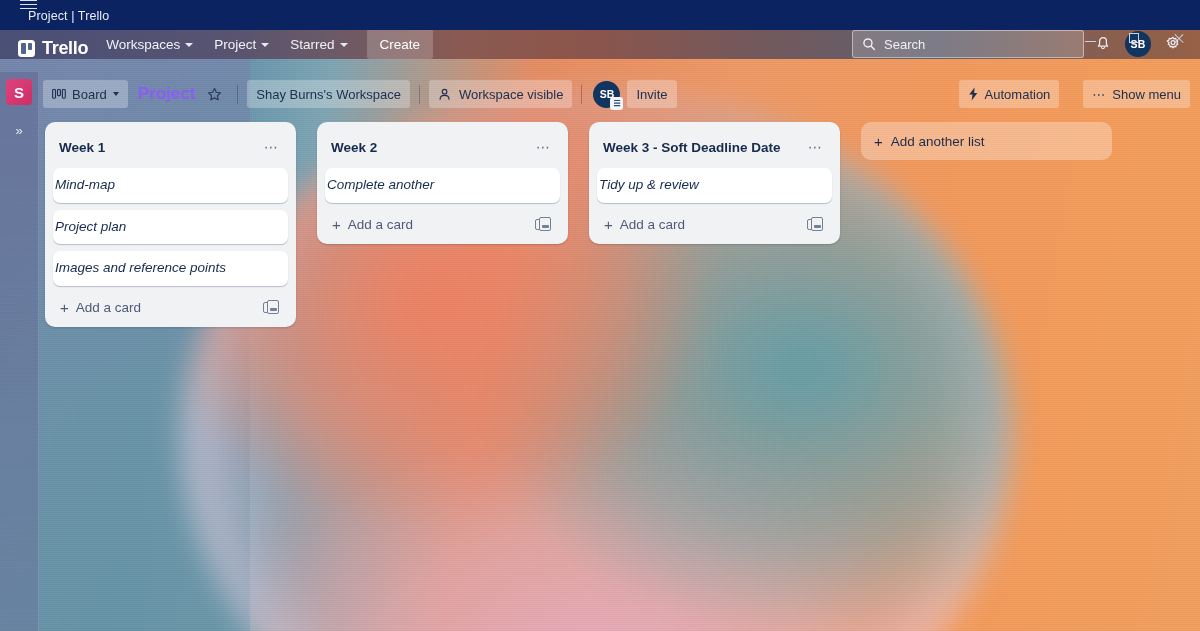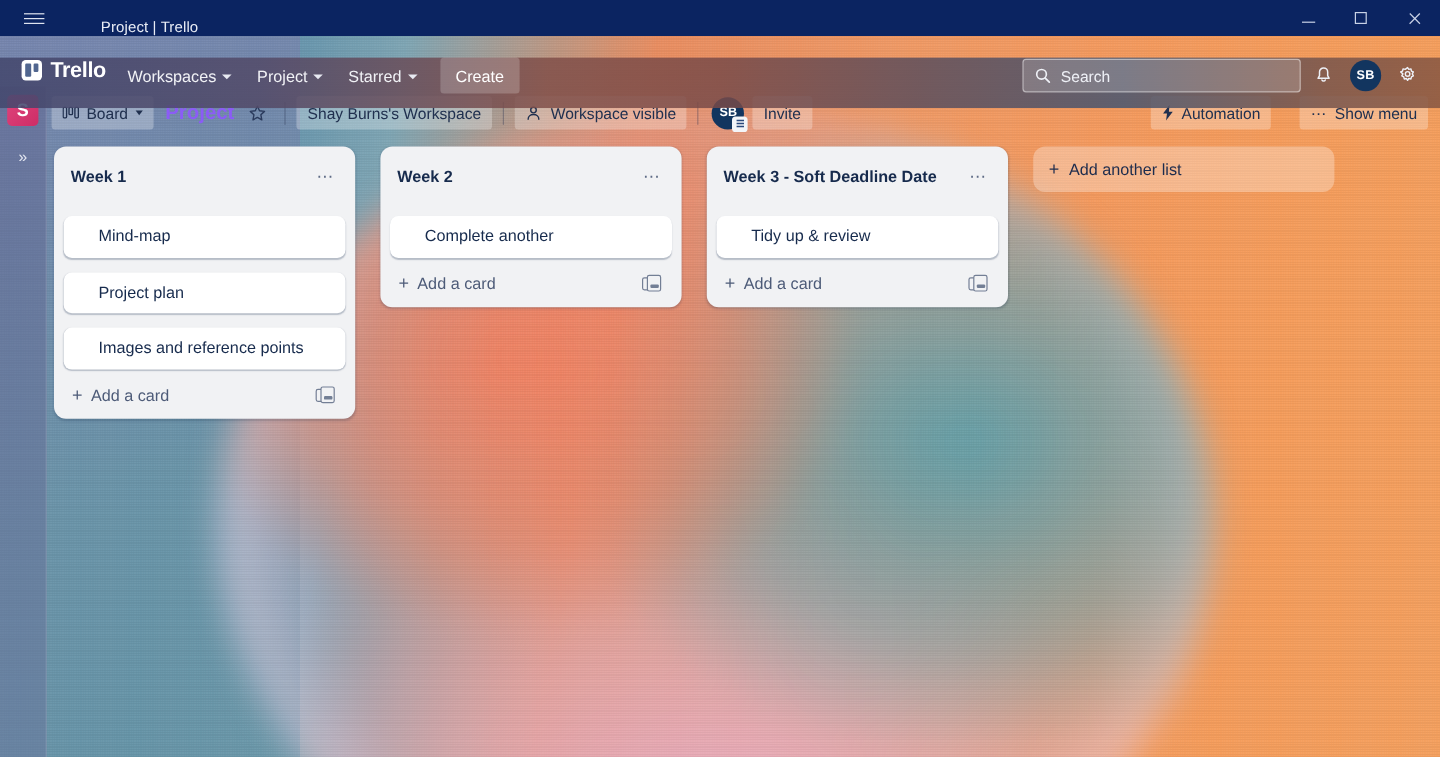--- a/index.html
+++ b/index.html
@@ -11,22 +11,23 @@
     background: #12264f;
   }
 
   #app { position: relative; width: 1200px; height: 631px; overflow: hidden; }
 
   
   .titlebar {
     position: absolute; top: 0; left: 0;
     width: 1200px; height: 30px;
     background: #0b2461;
-    display: flex; align-items: flex-end;
+    display: flex; align-items: flex-start;
     z-index: 40;
+    flex-direction: column;
   }
   .tb-hamburger {
     width: 56px; height: 30px;
     display: flex; align-items: center; justify-content: center;
     cursor: pointer;
   }
   .tb-hamburger span {
     display: block; width: 17px; height: 9px;
     border-top: 1.3px solid #dfe4f0;
     border-bottom: 1.3px solid #dfe4f0;
@@ -89,23 +90,23 @@
   .bg-noise {
     position: absolute; inset: 0;
     opacity: .055;
     background-image:
       repeating-linear-gradient(0deg, rgba(0,0,0,.6) 0 1px, transparent 1px 2px),
       repeating-linear-gradient(90deg, rgba(255,255,255,.6) 0 1px, transparent 1px 2px);
   }
 
   
   .topnav {
-    position: absolute; top: 48px; left: 0;
+    position: absolute; top: 17px; left: 0;
     width: 1200px; height: 42px;
-    display: flex; align-items: flex-start;
+    display: flex; align-items: flex-end;
     padding: 0 12px;
     background: linear-gradient(90deg,
       rgba(68,72,110,.88) 0%, rgba(82,74,104,.86) 18%,
       rgba(128,78,72,.84) 38%, rgba(120,74,72,.84) 50%,
       rgba(92,78,92,.85) 64%, rgba(72,86,112,.86) 78%,
       rgba(118,84,76,.85) 92%, rgba(134,86,66,.85) 100%);
     z-index: 30;
   }
   .brand { display: flex; align-items: center; gap: 7px; padding: 0 6px; cursor: pointer; }
   .brand-mark {
@@ -252,24 +253,25 @@
     flex: 1; cursor: pointer;
   }
   .list-menu {
     width: 26px; height: 26px; border-radius: 4px;
     display: flex; align-items: center; justify-content: center;
     color: #5e6b85; font-size: 14px; cursor: pointer;
     letter-spacing: .5px;
   }
   .card {
     background: #fff; border-radius: 7px;
-    margin: 12px 4px 7px; padding: 8px 29px 9px;
+    margin: 0 4px 7px; padding: 8px 2px 9px;
     font-size: 13.5px; color: #172b4d; line-height: 1.3;
     box-shadow: 0 1px 1px rgba(9,30,66,.25);
     cursor: pointer;
+    font-style: italic;
   }
   .add-card-row {
     display: flex; align-items: center;
     margin: 0 4px; padding: 7px 8px 8px 7px;
     border-radius: 7px; cursor: pointer;
   }
   .add-card-label {
     font-size: 13.5px; color: #4d5b78; flex: 1;
     display: flex; align-items: center; gap: 7px;
   }

